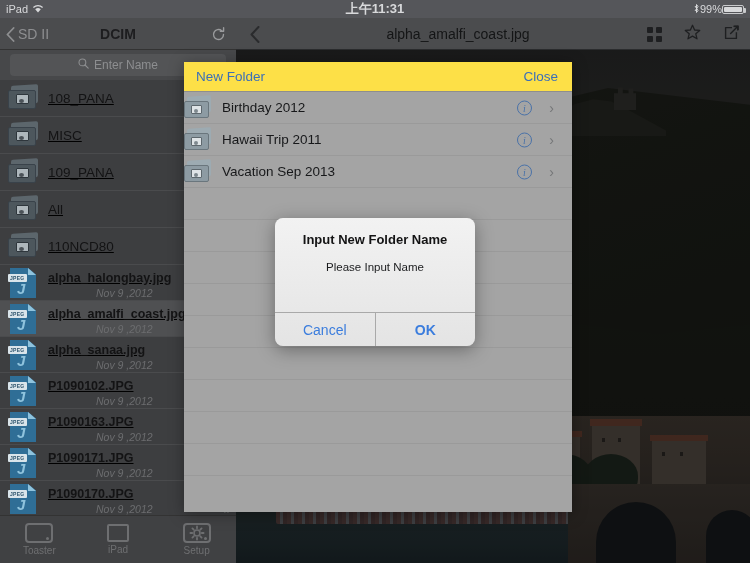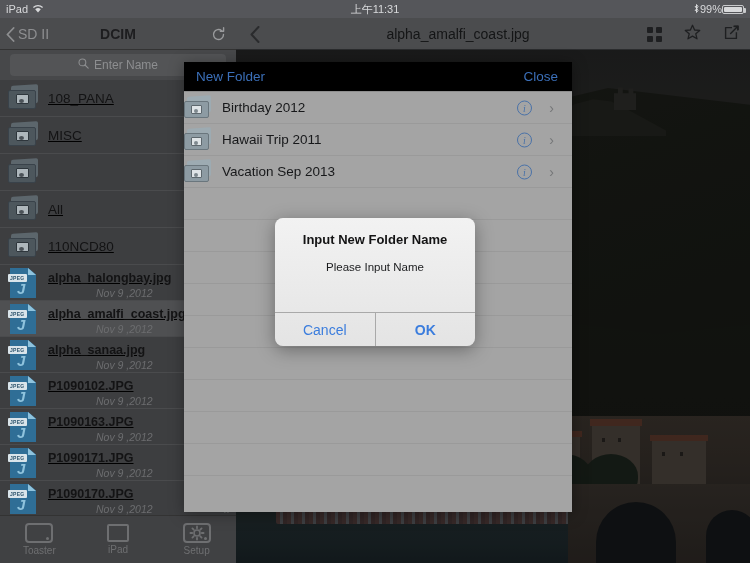--- a/index.html
+++ b/index.html
@@ -44,21 +44,21 @@
   .pine     { position:absolute; bottom:0; width:54px; height:44px; background:#1c2a1c; border-radius:50% 50% 44% 44%; }
   .bldg     { position:absolute; background:#6e6154; }
   .bldg i   { position:absolute; background:#2d2923; width:3px; height:4px; }
   .rooft    { position:absolute; background:#8a4f36; }
   #photoDim { position:absolute; inset:0; background:rgba(10,10,12,.56); }
 
   
   #statusbar { position:absolute; left:0; top:0; width:750px; height:18px;
     background:#55565a; color:#d8d9db; font-size:11px; display:flex; align-items:center; z-index:40; }
   #statusbar .sb-left { position:absolute; left:6px; display:flex; align-items:center; gap:4px; }
-  #statusbar .sb-center { position:absolute; left:0; right:0; text-align:center; font-size:11px; }
+  #statusbar .sb-center { position:absolute; left:0; right:0; text-align:center; font-size:13px;font-weight:bold; }
   #statusbar .sb-right { position:absolute; right:6px; display:flex; align-items:center; }
   .batt { width:22px; height:9px; border:1px solid #c9cacc; border-radius:2px; position:relative; display:inline-block; }
   .batt::after { content:""; position:absolute; right:-3px; top:2px; width:2px; height:5px; background:#c9cacc; border-radius:0 1px 1px 0; }
   .batt > span { position:absolute; left:1px; top:1px; bottom:1px; width:90%; background:#d8d9db; border-radius:1px; }
 
   
   #leftpane { position:absolute; left:0; top:18px; width:236px; height:545px;
     background:#3d3e40; z-index:20; overflow:hidden; }
   #leftnav { height:32px; background:#4b4c4e; position:relative; border-bottom:1px solid #333; }
   #leftnav .back { position:absolute; left:6px; top:0; height:32px; display:flex; align-items:center; gap:3px;
@@ -123,21 +123,21 @@
   #rightnav .rtitle { position:absolute; left:60px; right:130px; text-align:center; line-height:32px;
     color:#141516; font-size:14px; }
   #rightnav .ricons { position:absolute; right:10px; top:0; height:32px; display:flex; align-items:center; gap:22px; }
   .grid4 { width:15px; height:15px; display:grid; grid-template-columns:6px 6px; grid-template-rows:6px 6px;
     gap:3px; }
   .grid4 span { background:#1e1f21; border-radius:1px; }
 
   
   #popover { position:absolute; left:184px; top:62px; width:388px; height:450px;
     background:#a4a4a4; z-index:30; box-shadow:0 2px 14px rgba(0,0,0,.35); }
-  #pophead { height:30px; position:relative; border-bottom:1px solid #8e8e8e; background:#000000; }
+  #pophead { height:30px; position:relative; border-bottom:1px solid #8e8e8e; background:#fde047; }
   #pophead .newf { position:absolute; left:12px; top:0; line-height:30px; color:#3b6fb8; font-size:13.5px; }
   #pophead .closeb { position:absolute; right:14px; top:0; line-height:30px; color:#3b6fb8; font-size:13.5px; }
   .prow { height:32px; display:flex; align-items:center; padding-left:0; border-bottom:1px solid #9a9a9a;
     position:relative; }
   .prow .pname { color:#17181a; font-size:13.5px; }
   .infoi { position:absolute; right:40px; top:50%; transform:translateY(-50%); width:15px; height:15px;
     border:1.3px solid #4a72a8; border-radius:50%; color:#4a72a8; font-size:10px; font-style:italic;
     display:flex; align-items:center; justify-content:center; font-family:"Liberation Serif",serif; }
   .chev { position:absolute; right:18px; top:50%; transform:translateY(-50%); color:#757678; font-size:14px; }
   .pfi { width:28px; height:24px; margin-right:10px; position:relative; flex:0 0 auto; }
@@ -346,20 +346,21 @@
           <div class="ph2"></div>
         </div>
         <div class="ftext"><span class="fname">MISC</span></div>
       </div>
       <div class="frow">
         <div class="ficon">
           <div class="bk"></div>
           <div class="fr"></div>
           <div class="ph2"></div>
         </div>
+        <div class="ftext"><span class="fname">109_PANA</span></div>
       </div>
       <div class="frow">
         <div class="ficon">
           <div class="bk"></div>
           <div class="fr"></div>
           <div class="ph2"></div>
         </div>
         <div class="ftext"><span class="fname">All</span></div>
       </div>
       <div class="frow">

